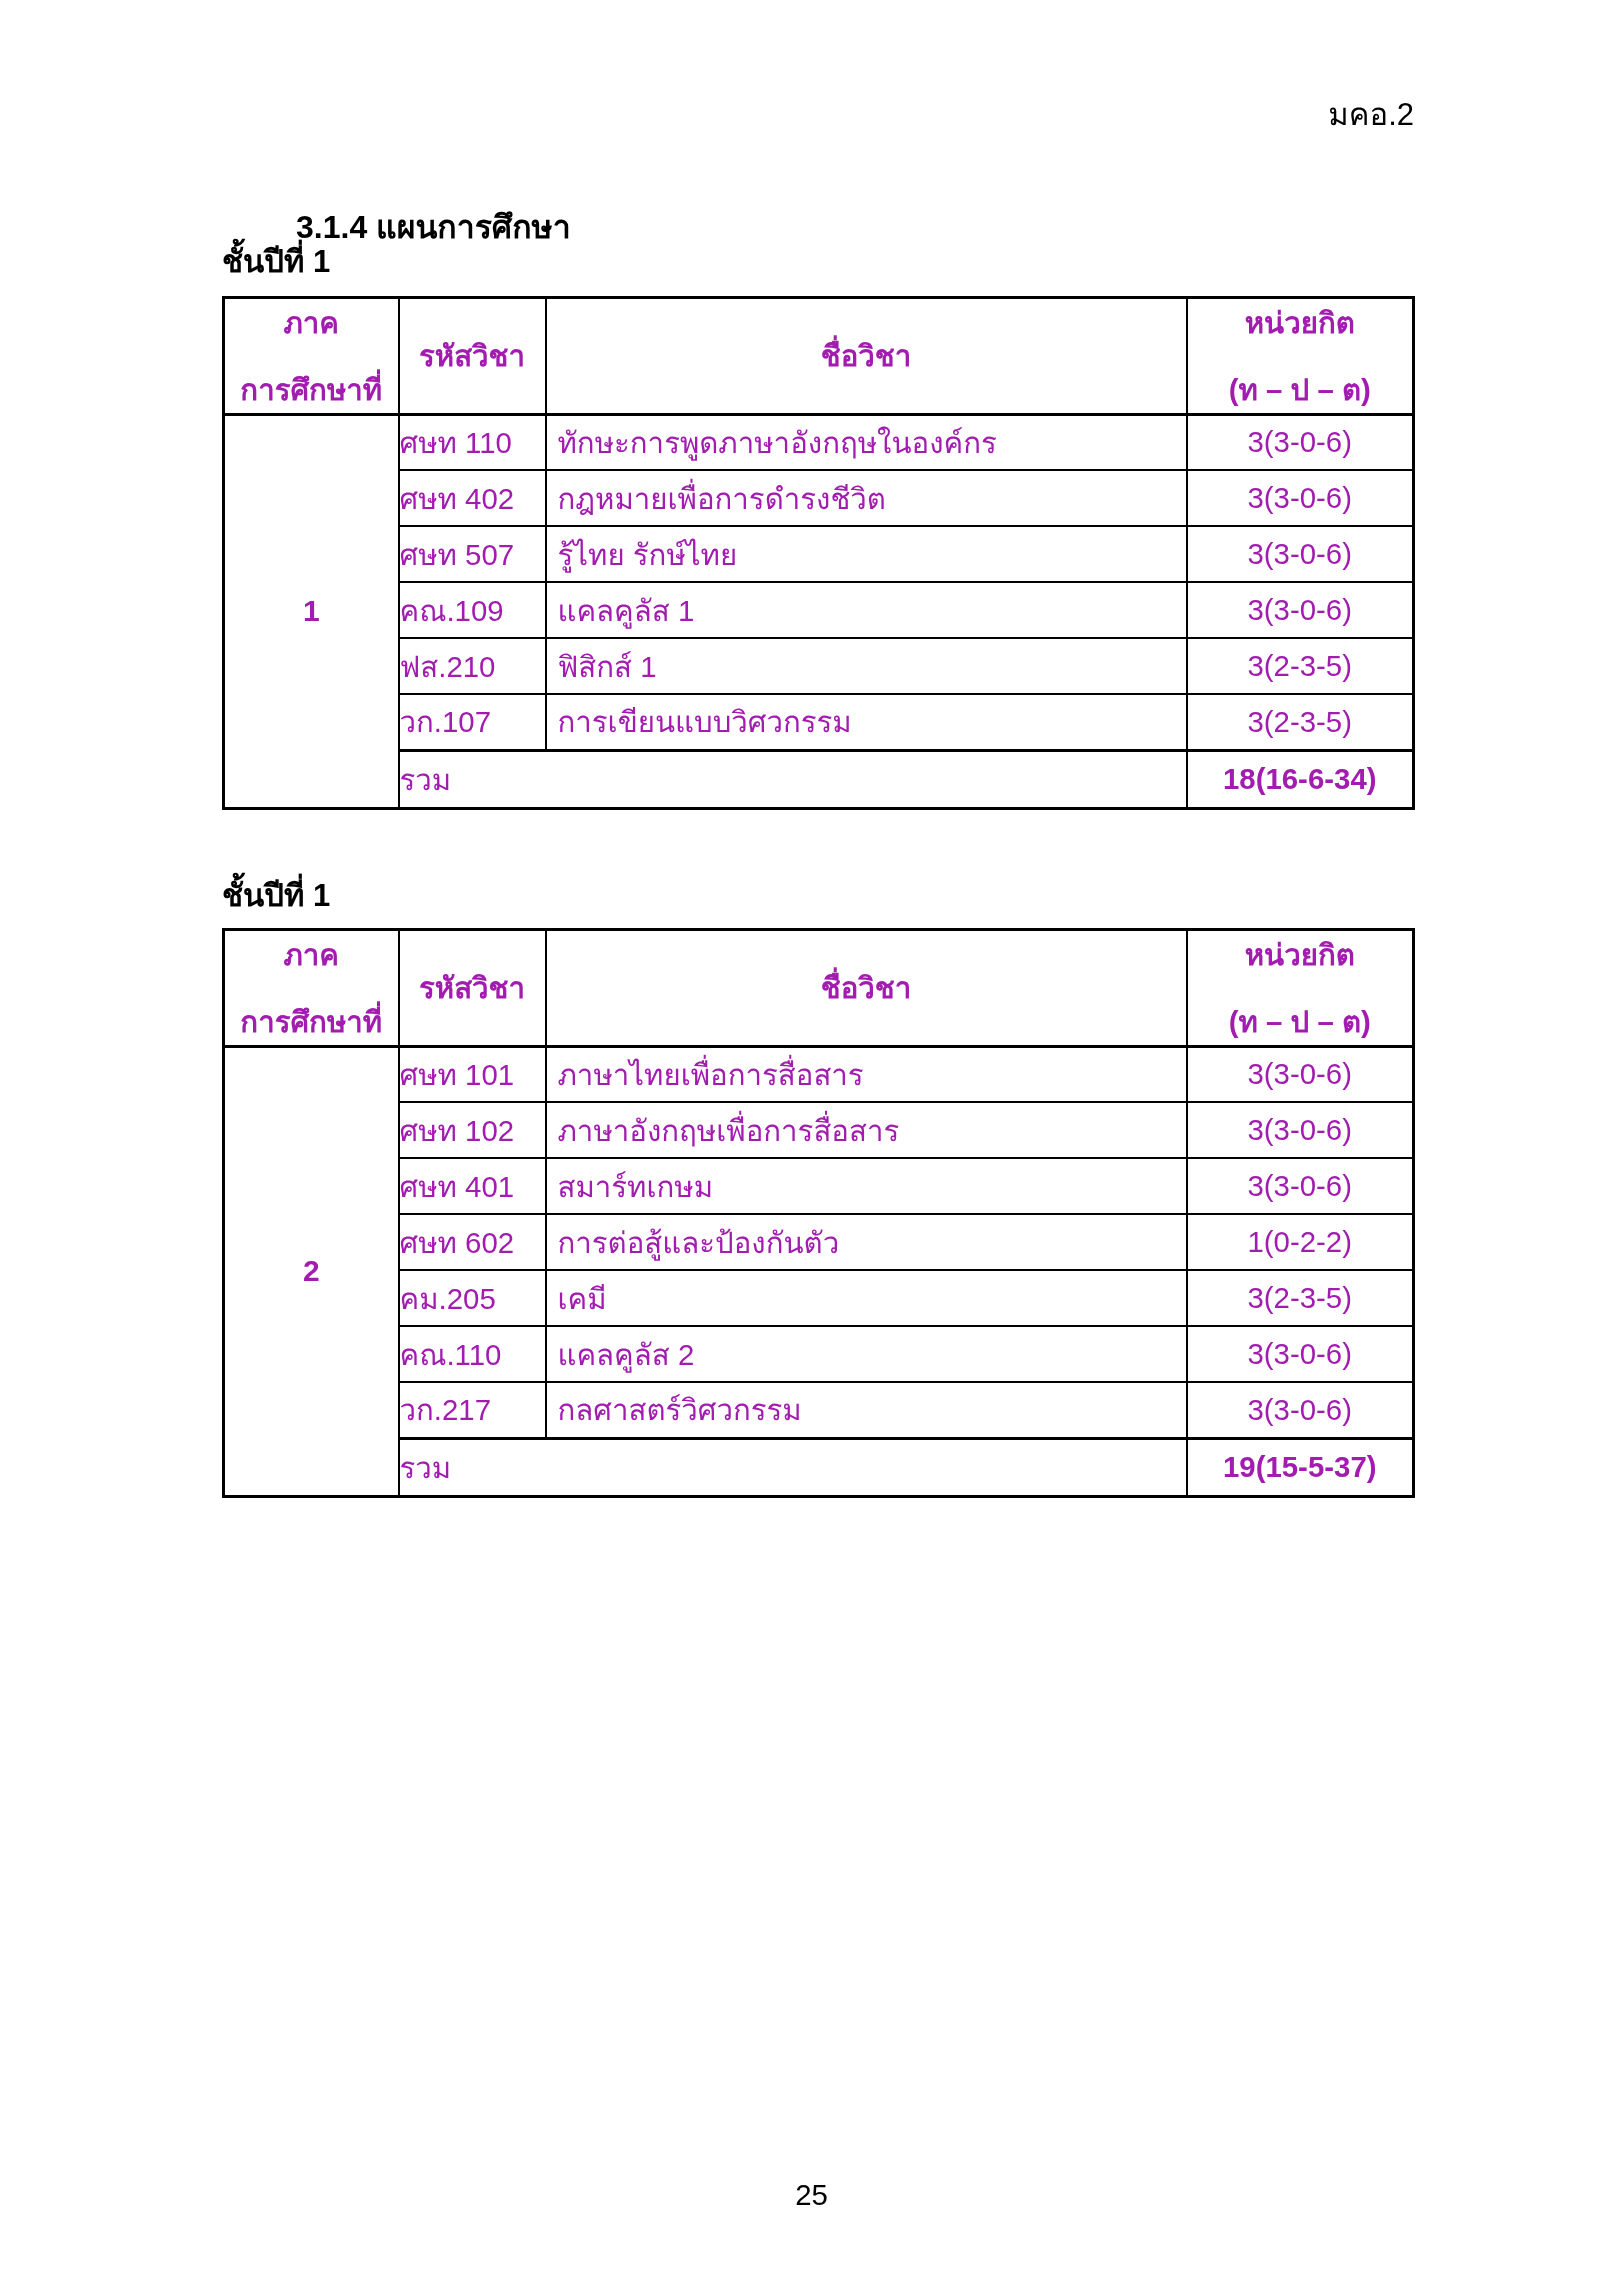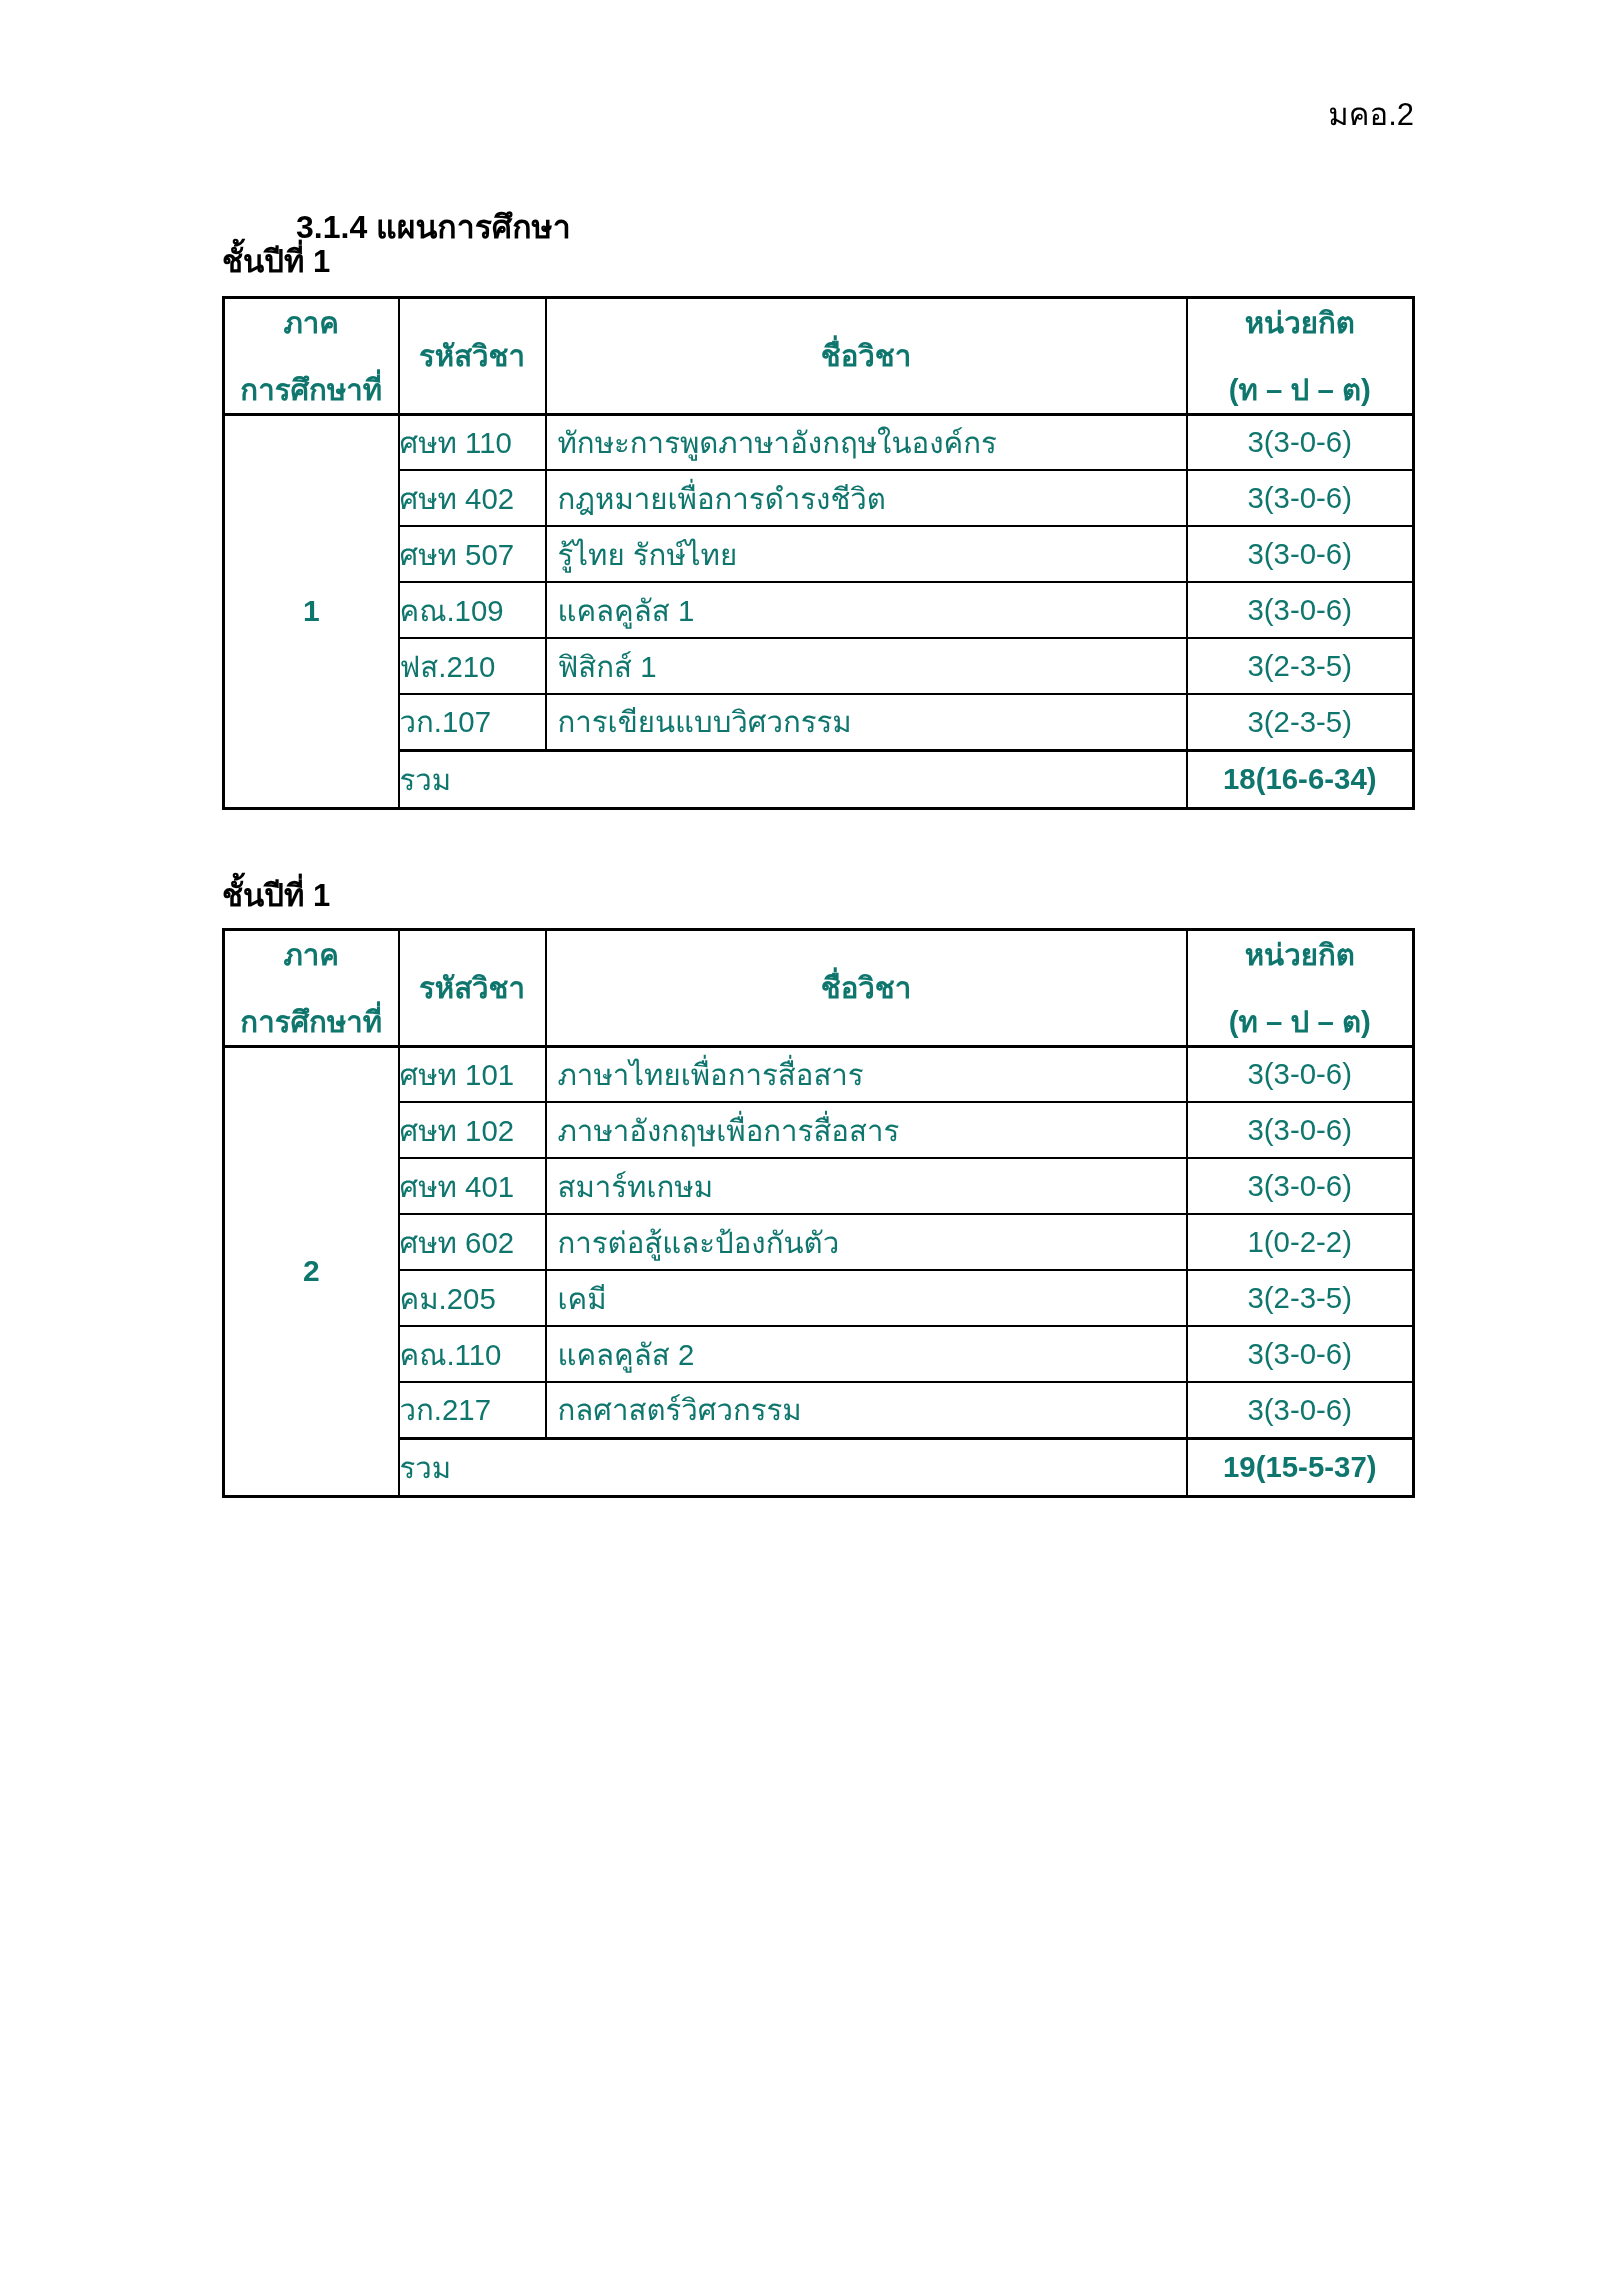--- a/index.html
+++ b/index.html
@@ -40,21 +40,21 @@
   #title-1 { top: 243px; }
   #title-2 { top: 877px; }
 
   table.plan {
     position: absolute;
     left: 222px;
     width: 1190px;
     border-collapse: collapse;
     table-layout: fixed;
     font-size: 29.4px;
-    color: #0f766e;
+    color: #a21caf;
   }
   #table-1 { top: 296px; }
   #table-2 { top: 928px; }
 
   table.plan col.c-sem  { width: 175px; }
   table.plan col.c-code { width: 147px; }
   table.plan col.c-name { width: 641px; }
   table.plan col.c-cred { width: 227px; }
 
   table.plan, table.plan th, table.plan td {
@@ -258,15 +258,16 @@
         <td class="cell-name">กลศาสตร์วิศวกรรม</td>
         <td class="cell-cred">3(3-0-6)</td>
       </tr>
       <tr class="total-row">
         <td class="cell-total-label" colspan="2">รวม</td>
         <td class="cell-total-cred">19(15-5-37)</td>
       </tr>
     </tbody>
   </table>
 
+  <div class="page-number">25</div>
 
 </div>
 
 
 </body></html>

